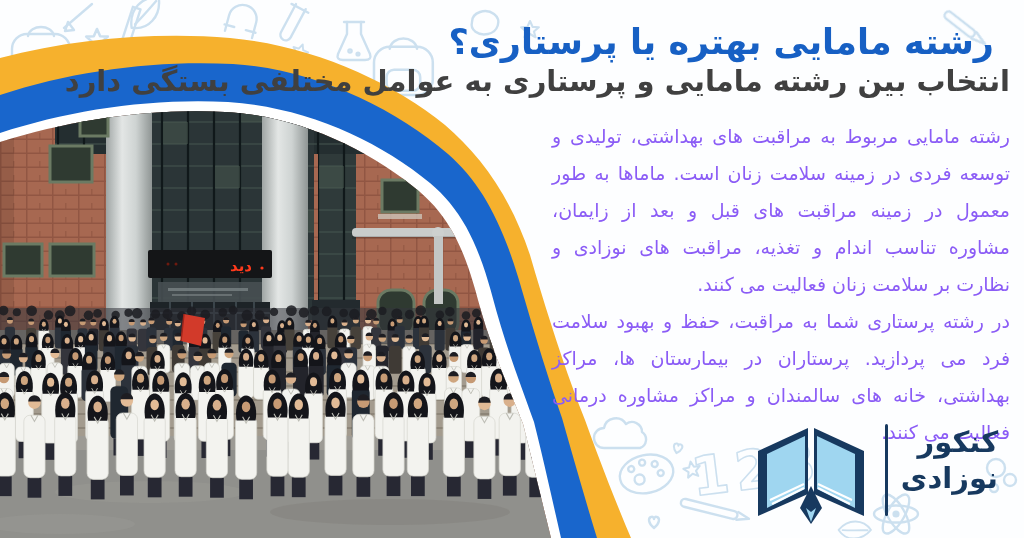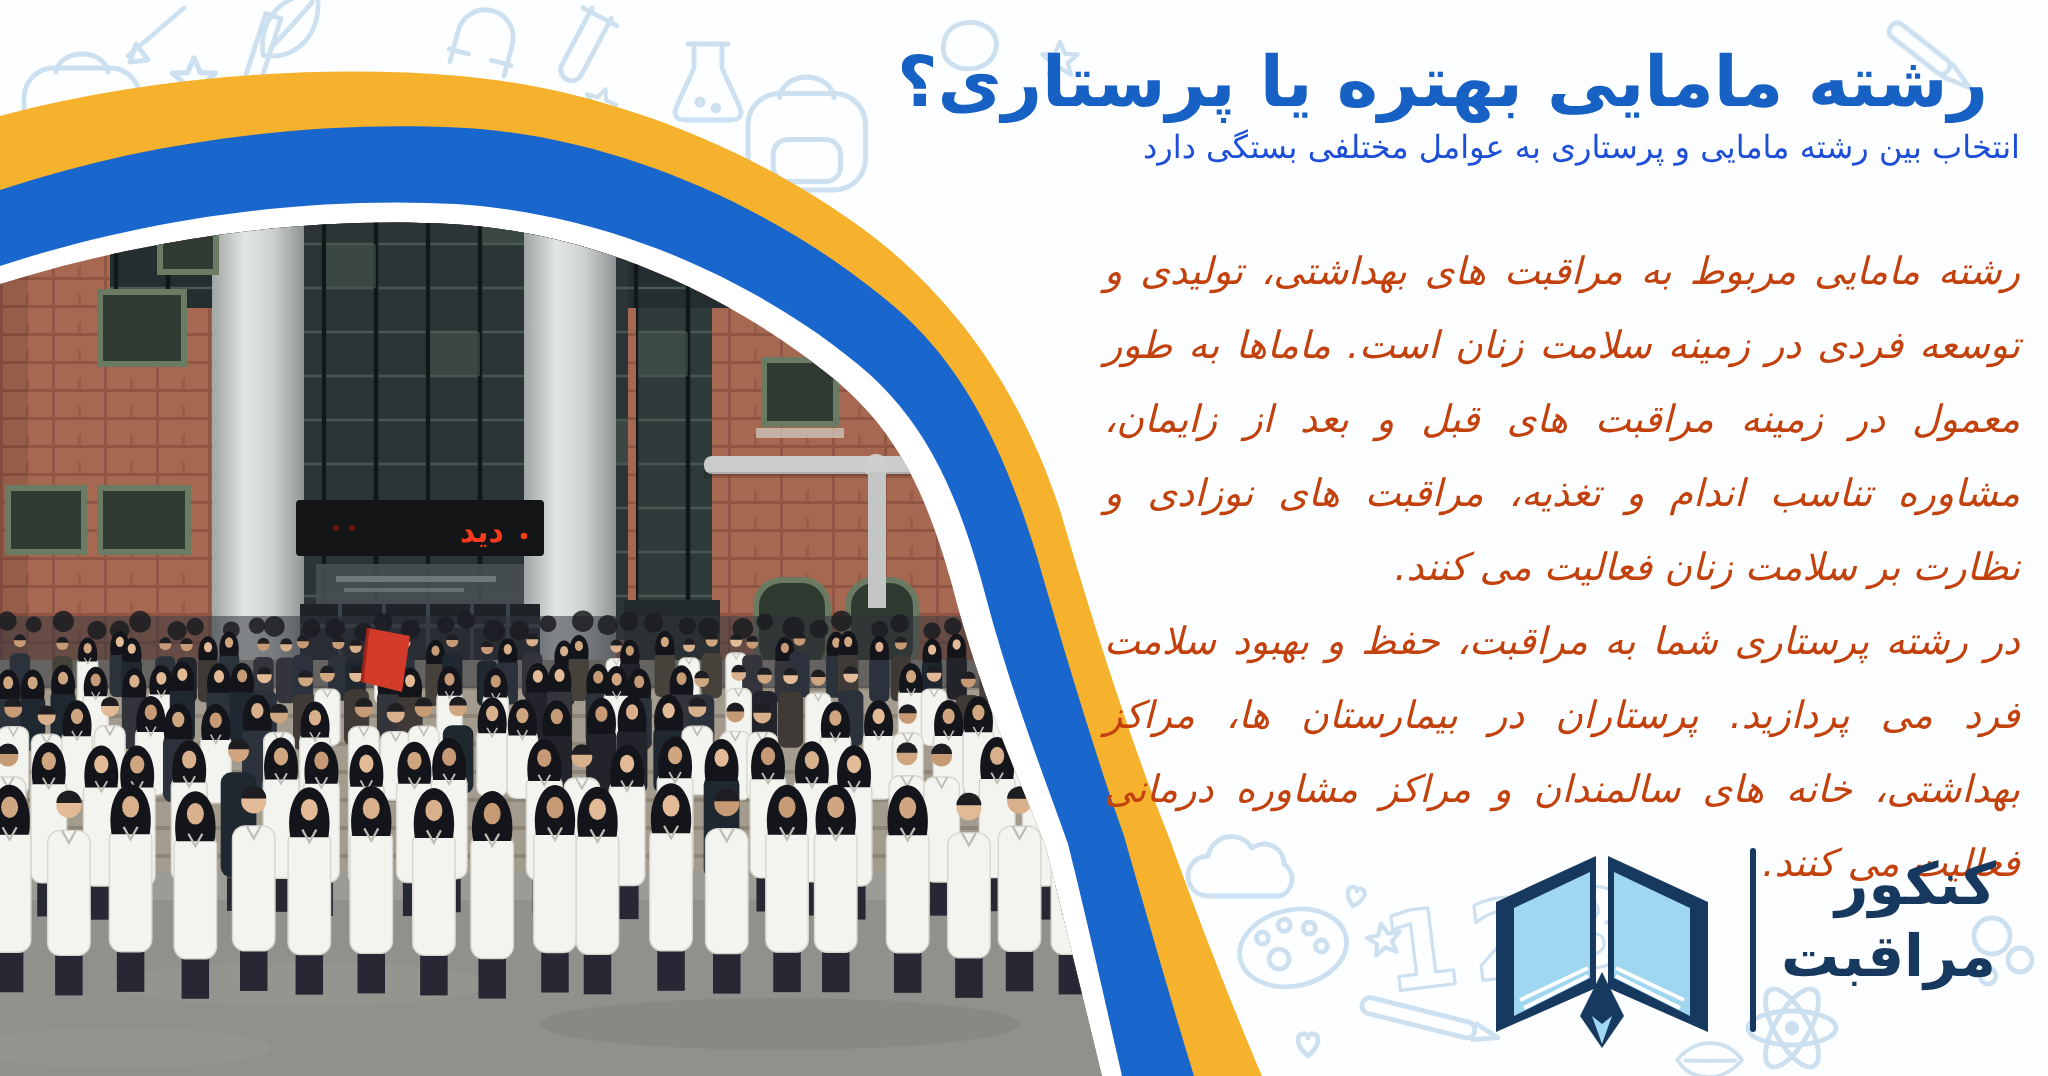--- a/index.html
+++ b/index.html
@@ -1,24 +1,24 @@
 <!DOCTYPE html>
 <html lang="fa"><head>
 <meta charset="utf-8">
 <style>
   html,body{margin:0;padding:0;}
   body{font-family:"DejaVu Sans",sans-serif;background:#e8e8e8;}
   .banner{position:relative;width:1024px;height:538px;overflow:hidden;background:#fdfeff;}
   .banner svg.bg{position:absolute;left:0;top:0;}
   .title{position:absolute;top:6px;right:14px;margin:16px;font-size:35px;font-weight:bold;
          color:#1760c4;direction:rtl;white-space:nowrap;letter-spacing:0;}
-  .subtitle{position:absolute;top:64px;right:14px;font-size:16px;font-weight:normal;
-         color:#1d4ed8;direction:rtl;white-space:nowrap;}
+  .subtitle{position:absolute;top:64px;right:14px;font-size:29px;font-weight:bold;
+         color:#404040;direction:rtl;white-space:nowrap;}
   .bodytext{position:absolute;top:118px;right:14px;width:458px;direction:rtl;
-         font-size:19px;line-height:37px;color:#c2410c;text-align:justify;font-style:italic;}
+         font-size:19px;line-height:37px;color:#8b5cf6;text-align:justify;}
   .bodytext p{margin:0;}
   .logo{position:absolute;right:26px;bottom:10px;display:flex;direction:rtl;
         align-items:flex-start;gap:13px;}
   .logo-text{color:#17395f;font-weight:bold;font-size:29px;line-height:36px;
         text-align:right;direction:rtl;}
   .logo-divider{width:3px;height:92px;background:#17395f;border-radius:2px;}
 </style>
 </head>
 <body>
 
@@ -854,21 +854,21 @@
   <div class="subtitle">انتخاب بین رشته مامایی و پرستاری به عوامل مختلفی بستگی دارد</div>
 
   <div class="bodytext" dir="rtl">
     <p>رشته مامایی مربوط به مراقبت های بهداشتی، تولیدی و توسعه فردی در زمینه سلامت زنان است. ماماها به طور معمول در زمینه مراقبت های قبل و بعد از زایمان، مشاوره تناسب اندام و تغذیه، مراقبت های نوزادی و نظارت بر سلامت زنان فعالیت می کنند.</p>
     <p>در رشته پرستاری شما به مراقبت، حفظ و بهبود سلامت فرد می پردازید. پرستاران در بیمارستان ها، مراکز بهداشتی، خانه های سالمندان و مراکز مشاوره درمانی فعالیت می کنند.</p>
   </div>
 
   <div class="logo">
     <div class="logo-text">
       <div>کنکور</div>
-      <div>مراقبت</div>
+      <div>نوزادی</div>
     </div>
     <div class="logo-divider"></div>
     <svg width="122" height="104" viewBox="0 0 122 104">
       <polygon points="58,4 8,27 8,92 58,70" fill="#17395f"></polygon>
       <polygon points="64,4 114,27 114,92 64,70" fill="#17395f"></polygon>
       <polygon points="55,12 17,30 17,84 55,65" fill="#9fd6f0"></polygon>
       <polygon points="67,12 105,30 105,84 67,65" fill="#9fd6f0"></polygon>
       <path d="M20,76 L54,60 M22,80 L54,64" stroke="#ffffff" stroke-width="2" fill="none"></path>
       <path d="M102,76 L68,60 M100,80 L68,64" stroke="#ffffff" stroke-width="2" fill="none"></path>
       <polygon points="61,62 50,84 61,100 72,84" fill="#17395f"></polygon>

